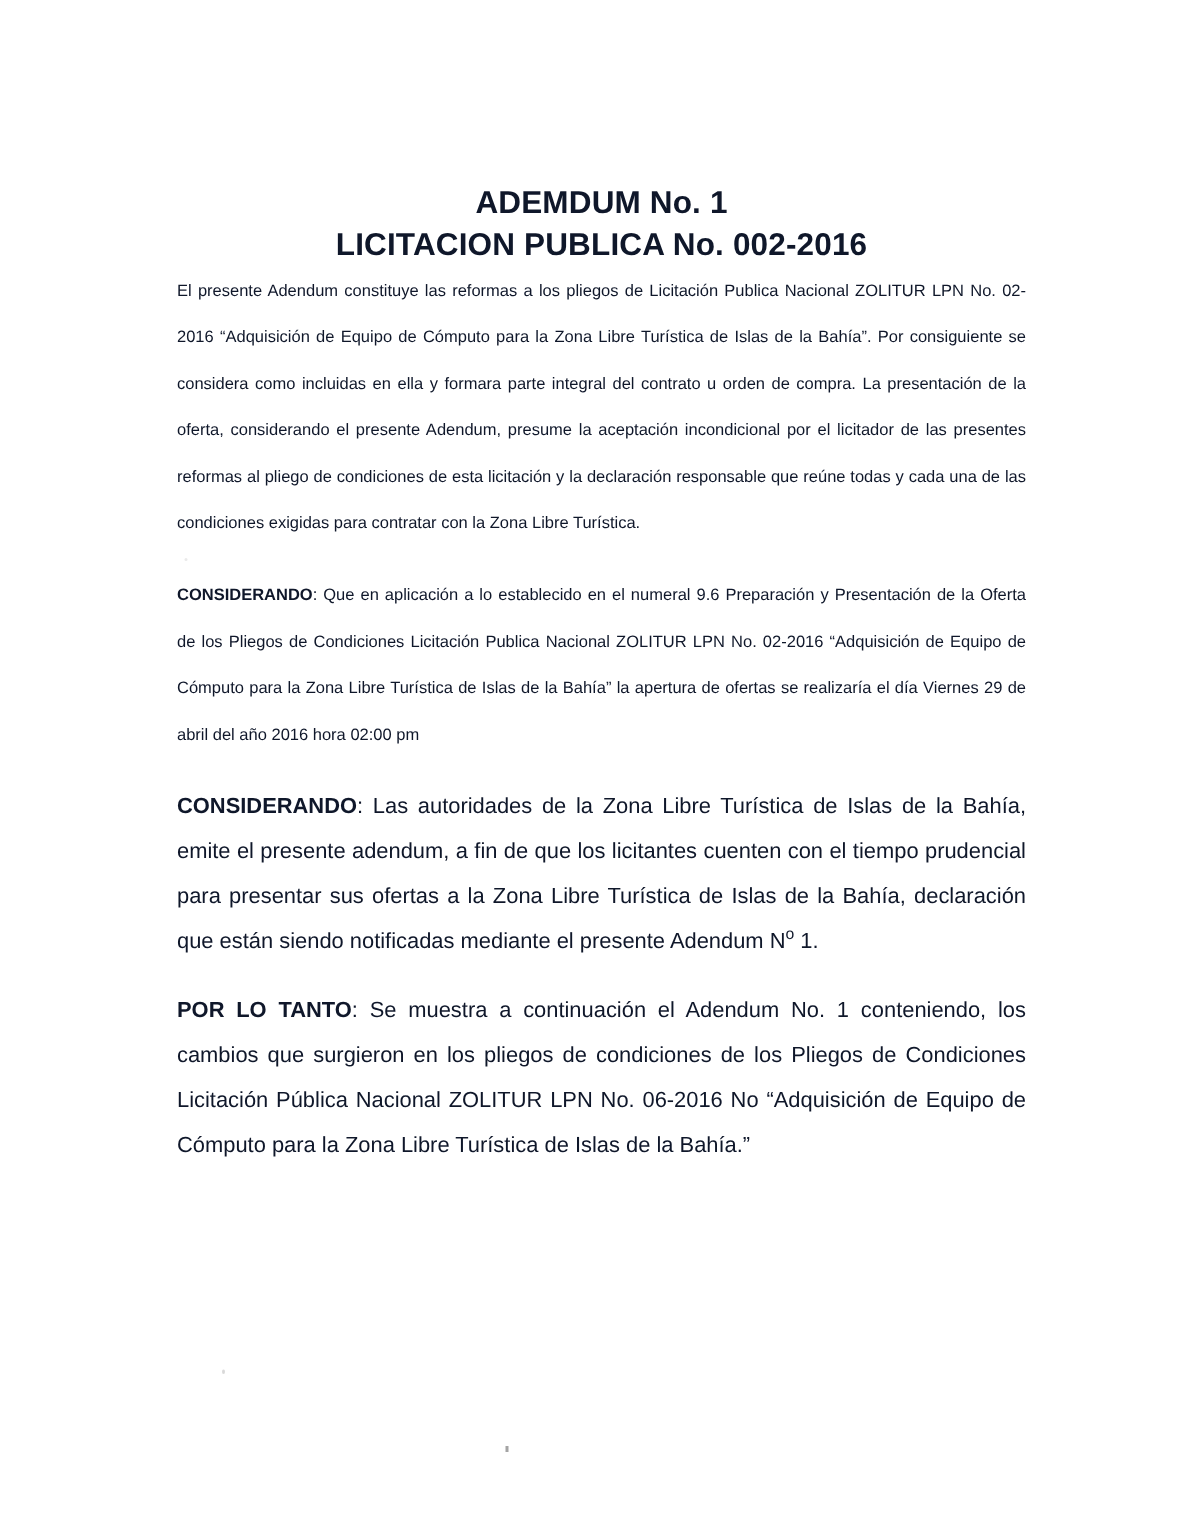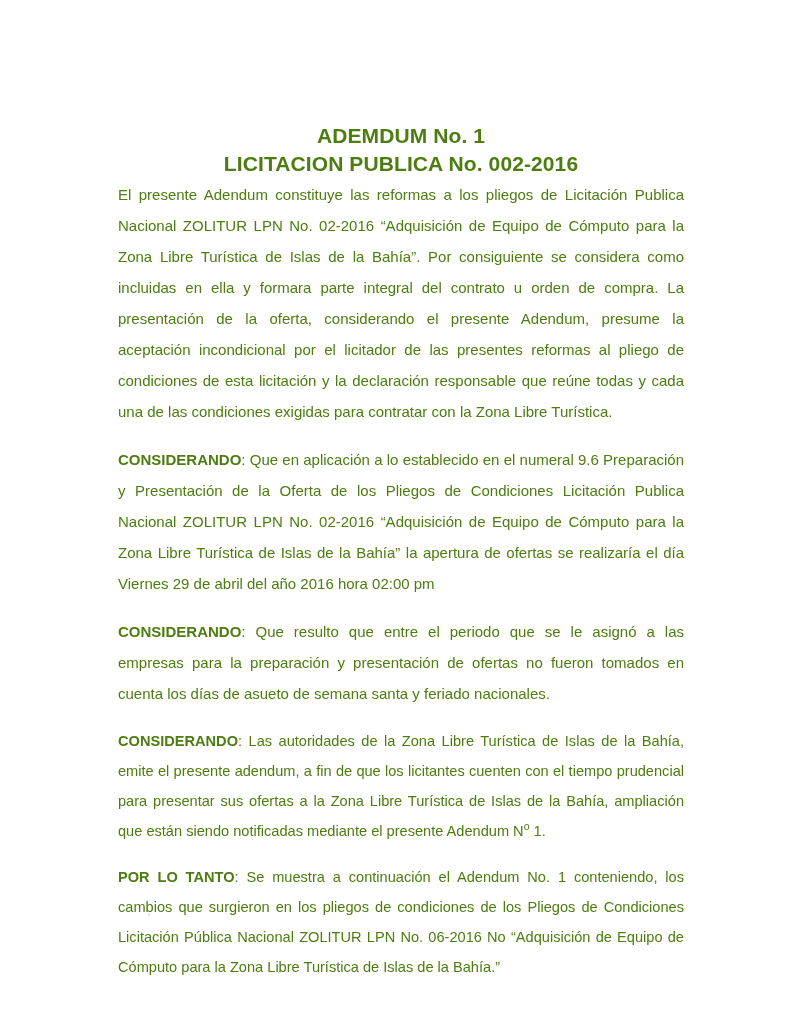--- a/index.html
+++ b/index.html
@@ -10,21 +10,21 @@
   }
 
   .page {
     position: relative;
     width: 793px;
     height: 1024px;
     margin: 0 auto;
     background: #ffffff;
     overflow: hidden;
     font-family: "Liberation Sans", "DejaVu Sans", sans-serif;
-    color: #4d7c0f;
+    color: #0f172a;
     box-sizing: border-box;
   }
 
   .content {
     position: absolute;
     left: 118px;
     top: 122px;
     width: 566px;
   }
 
@@ -51,21 +51,21 @@
     margin: 0;
     white-space: nowrap;
     text-align: center;
   }
 
   
   .para {
     text-align: justify;
     text-justify: inter-word;
     margin: 0 0 17px 0;
-    font-size: 15px;
+    font-size: 11px;
     line-height: 31px;
     hyphens: none;
   }
 
   .para.tight {
     font-size: 14.6px;
     line-height: 30px;
     margin-bottom: 16px;
   }
 
@@ -107,26 +107,23 @@
     </div>
 
     <p class="para">
       <span>El presente Adendum constituye las reformas a los pliegos de Licitación Publica Nacional ZOLITUR LPN No. 02-2016  “Adquisición de Equipo de Cómputo para la Zona Libre Turística de Islas de la Bahía”.  Por consiguiente se considera como incluidas en ella y formara parte integral del contrato u orden de compra. La presentación de la oferta, considerando el presente Adendum, presume la aceptación incondicional por el licitador de las presentes reformas al pliego de condiciones de esta licitación y la declaración responsable que reúne todas y cada una de las condiciones exigidas para contratar con la Zona Libre Turística.</span>
     </p>
 
     <p class="para">
       <span class="lead">CONSIDERANDO</span><span>: Que en aplicación a lo establecido en el numeral 9.6 Preparación y Presentación de la Oferta de los Pliegos de Condiciones Licitación Publica Nacional ZOLITUR LPN No. 02-2016  “Adquisición de Equipo de Cómputo para la Zona Libre Turística de Islas de la Bahía” la apertura de ofertas se realizaría el día Viernes 29 de abril del año 2016 hora 02:00 pm</span>
     </p>
 
-    <p class="para">
-      <span class="lead">CONSIDERANDO</span><span>: Que resulto que entre el periodo que se le asignó a las empresas para la preparación y presentación de ofertas no fueron tomados en cuenta los días de asueto de semana santa y feriado nacionales.</span>
-    </p>
 
     <p class="para tight">
-      <span class="lead">CONSIDERANDO</span><span>: Las autoridades de la Zona Libre Turística de Islas de la Bahía, emite el presente adendum, a fin de que los licitantes cuenten con el tiempo prudencial para presentar sus ofertas a la Zona Libre Turística de Islas de la Bahía, ampliación que están siendo notificadas mediante el presente Adendum N</span><span class="ord">o</span><span> 1.</span>
+      <span class="lead">CONSIDERANDO</span><span>: Las autoridades de la Zona Libre Turística de Islas de la Bahía, emite el presente adendum, a fin de que los licitantes cuenten con el tiempo prudencial para presentar sus ofertas a la Zona Libre Turística de Islas de la Bahía, declaración que están siendo notificadas mediante el presente Adendum N</span><span class="ord">o</span><span> 1.</span>
     </p>
 
     <p class="para tight">
       <span class="lead">POR LO TANTO</span><span>: Se muestra a continuación el Adendum No. 1 conteniendo, los cambios que surgieron en los pliegos de condiciones de los Pliegos de Condiciones Licitación Pública Nacional ZOLITUR LPN No. 06-2016 No “Adquisición de Equipo de Cómputo para la Zona Libre Turística de Islas de la Bahía.”</span>
     </p>
 
   </div>
 
   <span class="speckle s1"></span>
   <span class="speckle s2"></span>

